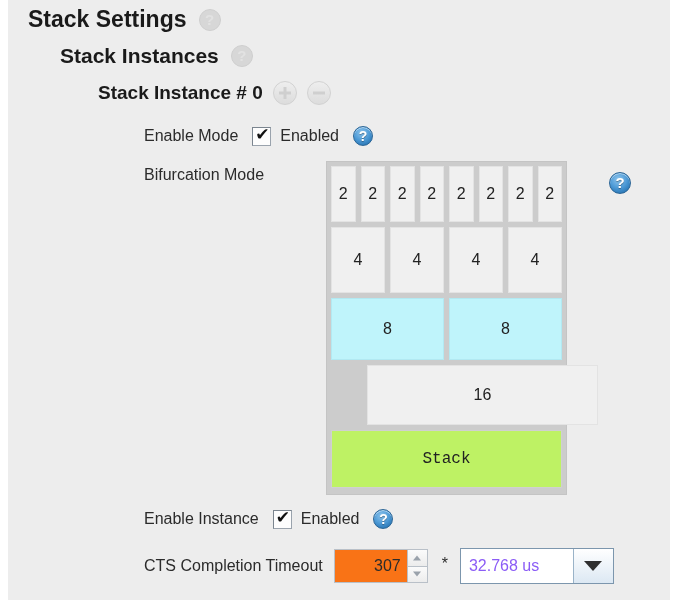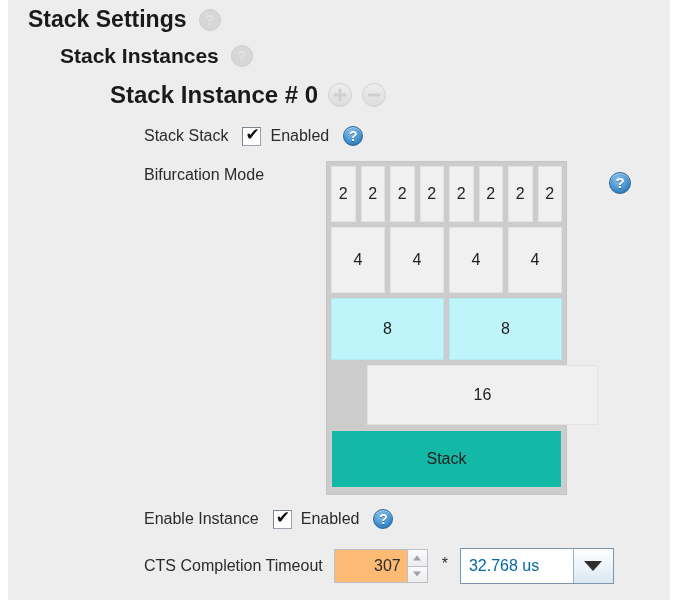--- a/index.html
+++ b/index.html
@@ -26,21 +26,21 @@
   .heading {
     position: absolute;
     font-weight: bold;
     color: #1a1a1a;
     white-space: nowrap;
     display: flex;
     align-items: center;
   }
   .h-lvl1 { left: 20px;  top: 6px;   font-size: 23px; }
   .h-lvl2 { left: 52px;  top: 44px;  font-size: 21px; }
-  .h-lvl3 { left: 102px;  top: 81px;  font-size: 24px; }
+  .h-lvl3 { left: 90px;  top: 81px;  font-size: 19px; }
 
   
   .help {
     display: inline-block;
     width: 22px;
     height: 22px;
     border-radius: 50%;
     position: relative;
     flex: none;
     box-sizing: border-box;
@@ -156,34 +156,35 @@
     background: #f0f0f0;
     border: 1px solid #e3e3e3;
     box-sizing: border-box;
   }
   .cell + .cell { margin-left: 5px; }
   .cell.sel {
     background: #bff4fb;
     border-color: #b2e9f2;
   }
   .cell.stack {
-    background: #14b8a6;
+    background: #bef264;
     border-color: #d0d0d0;
+    font-family: Liberation Mono, monospace;
   }
 
   
   .spin {
     display: flex;
     align-items: stretch;
     height: 34px;
     flex: none;
   }
   .spin-input {
     width: 73px;
-    background: #fdba74;
+    background: #f97316;
     border: 1px solid #b9c0c8;
     border-right: none;
     box-sizing: border-box;
     display: flex;
     align-items: center;
     justify-content: flex-end;
     padding-right: 6px;
     font-size: 16px;
     color: #2b2b2b;
   }
@@ -231,21 +232,21 @@
     box-sizing: border-box;
     background: #ffffff;
     flex: none;
   }
   .ddl-val {
     flex: 1 1 auto;
     display: flex;
     align-items: center;
     padding-left: 8px;
     font-size: 16px;
-    color: #0369a1;
+    color: #8b5cf6;
     background: #ffffff;
   }
   .ddl-btn {
     width: 39px;
     flex: none;
     background: linear-gradient(180deg,#ffffff 0%, #dce8f3 100%);
     border-left: 1px solid #9ab3c8;
     position: relative;
   }
   .ddl-btn .caret {
@@ -279,21 +280,21 @@
     </span>
   </div>
 
   <div class="heading h-lvl3">
     <span>Stack Instance # 0</span>
     <span class="rbtn plus"></span>
     <span class="rbtn minus"></span>
   </div>
 
   <div class="row" style="left:136px; top:126px;">
-    <span class="fld-label">Stack Stack</span>
+    <span class="fld-label">Enable Mode</span>
     <span class="cbox" style="margin-left:14px;">
       <span class="tick">✔</span>
     </span>
     <span class="fld-label" style="margin-left:9px;">Enabled</span>
     <span class="help on help-sm" style="margin-left:14px;">
       <span class="qm">?</span>
     </span>
   </div>
 
   <div class="row" style="left:136px; top:166px;">

